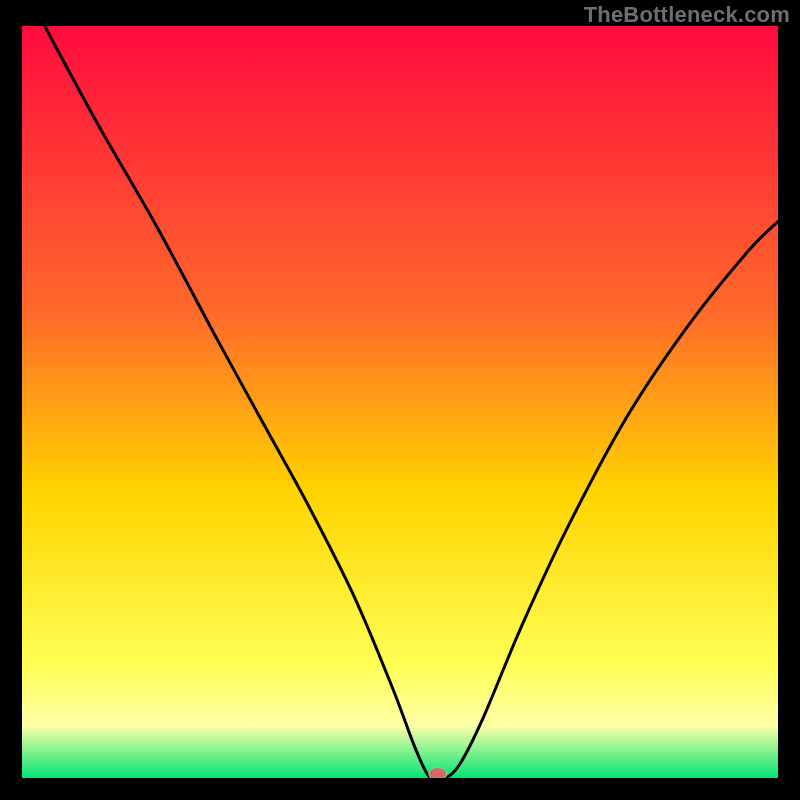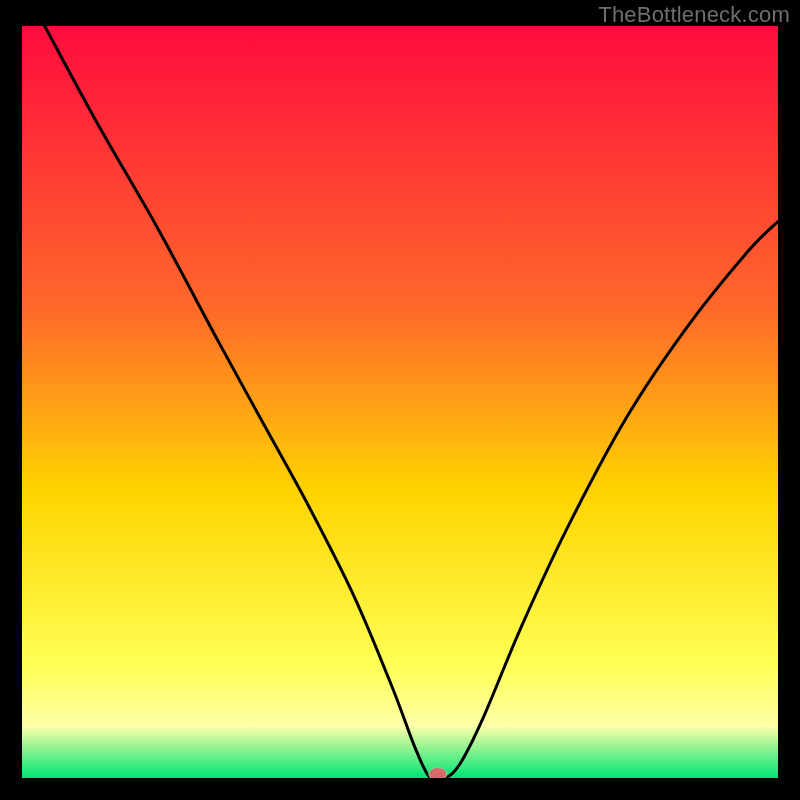--- a/index.html
+++ b/index.html
@@ -16,21 +16,21 @@
     height: 800px;
     background: #000;
   }
   .watermark {
     position: absolute;
     top: 2px;
     right: 10px;
     font-family: Arial, Helvetica, sans-serif;
     font-size: 22px;
     color: #6e6e6e;
-    font-weight: 400;
+    font-weight: 700;
     letter-spacing: 0.2px;
     z-index: 5;
   }
   svg.plot {
     position: absolute;
     left: 22px;
     top: 26px;
     width: 756px;
     height: 752px;
     display: block;

